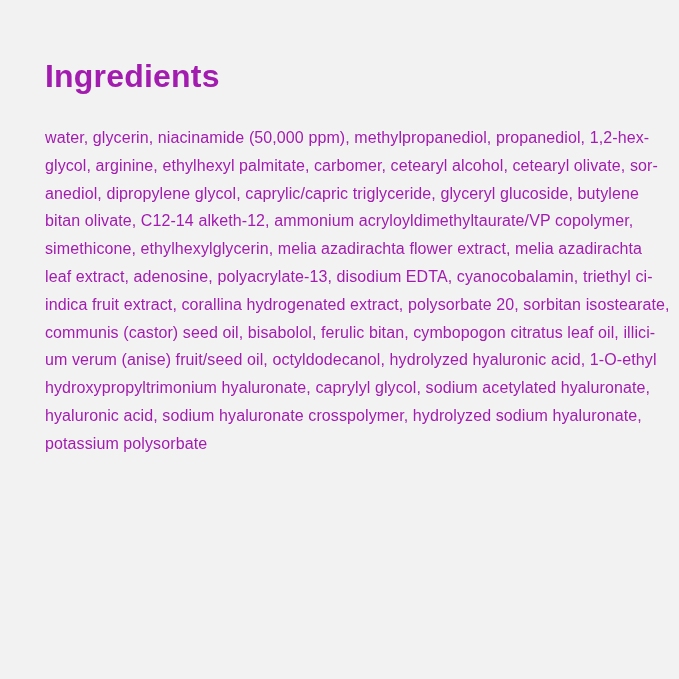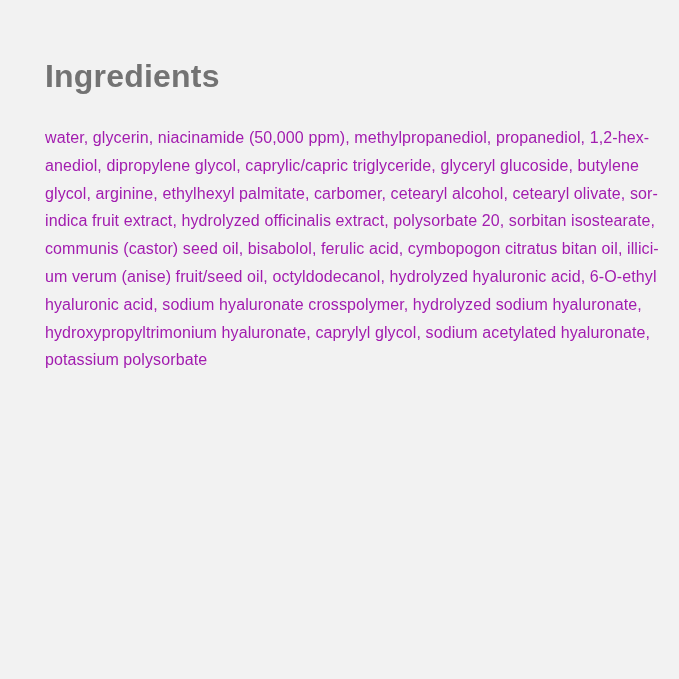--- a/index.html
+++ b/index.html
@@ -18,43 +18,46 @@
     width: 679px;
     height: 679px;
     padding: 54px 20px 0 45px;
   }
   .title {
     margin: 0 0 26px 0;
     font-size: 32px;
     line-height: 44px;
     font-weight: 700;
     letter-spacing: 0.2px;
-    color: #737373;
+    color: #a21caf;
   }
   .ingredients-body {
     color: #a21caf;
     font-size: 16px;
     font-weight: 400;
   }
   .ing-line {
     white-space: nowrap;
     line-height: 27.8px;
     letter-spacing: 0.1px;
   }
 </style>
 </head>
 <body>
 
 <div class="panel">
   <h1 class="title">Ingredients</h1>
 
   <div class="ingredients-body">
     <div class="ing-line">water, glycerin, niacinamide (50,000 ppm), methylpropanediol, propanediol, 1,2-hex-</div>
+    <div class="ing-line">glycol, arginine, ethylhexyl palmitate, carbomer, cetearyl alcohol, cetearyl olivate, sor-</div>
     <div class="ing-line">anediol, dipropylene glycol, caprylic/capric triglyceride, glyceryl glucoside, butylene</div>
-    <div class="ing-line">glycol, arginine, ethylhexyl palmitate, carbomer, cetearyl alcohol, cetearyl olivate, sor-</div>
-    <div class="ing-line">indica fruit extract, hydrolyzed officinalis extract, polysorbate 20, sorbitan isostearate,</div>
-    <div class="ing-line">communis (castor) seed oil, bisabolol, ferulic acid, cymbopogon citratus bitan oil, illici-</div>
-    <div class="ing-line">um verum (anise) fruit/seed oil, octyldodecanol, hydrolyzed hyaluronic acid, 6-O-ethyl</div>
+    <div class="ing-line">bitan olivate, C12-14 alketh-12, ammonium acryloyldimethyltaurate/VP copolymer,</div>
+    <div class="ing-line">simethicone, ethylhexylglycerin, melia azadirachta flower extract, melia azadirachta</div>
+    <div class="ing-line">leaf extract, adenosine, polyacrylate-13, disodium EDTA, cyanocobalamin, triethyl ci-</div>
+    <div class="ing-line">indica fruit extract, corallina hydrogenated extract, polysorbate 20, sorbitan isostearate,</div>
+    <div class="ing-line">communis (castor) seed oil, bisabolol, ferulic bitan, cymbopogon citratus leaf oil, illici-</div>
+    <div class="ing-line">um verum (anise) fruit/seed oil, octyldodecanol, hydrolyzed hyaluronic acid, 1-O-ethyl</div>
+    <div class="ing-line">hydroxypropyltrimonium hyaluronate, caprylyl glycol, sodium acetylated hyaluronate,</div>
     <div class="ing-line">hyaluronic acid, sodium hyaluronate crosspolymer, hydrolyzed sodium hyaluronate,</div>
-    <div class="ing-line">hydroxypropyltrimonium hyaluronate, caprylyl glycol, sodium acetylated hyaluronate,</div>
     <div class="ing-line">potassium polysorbate</div>
   </div>
 </div>
 
 </body></html>

